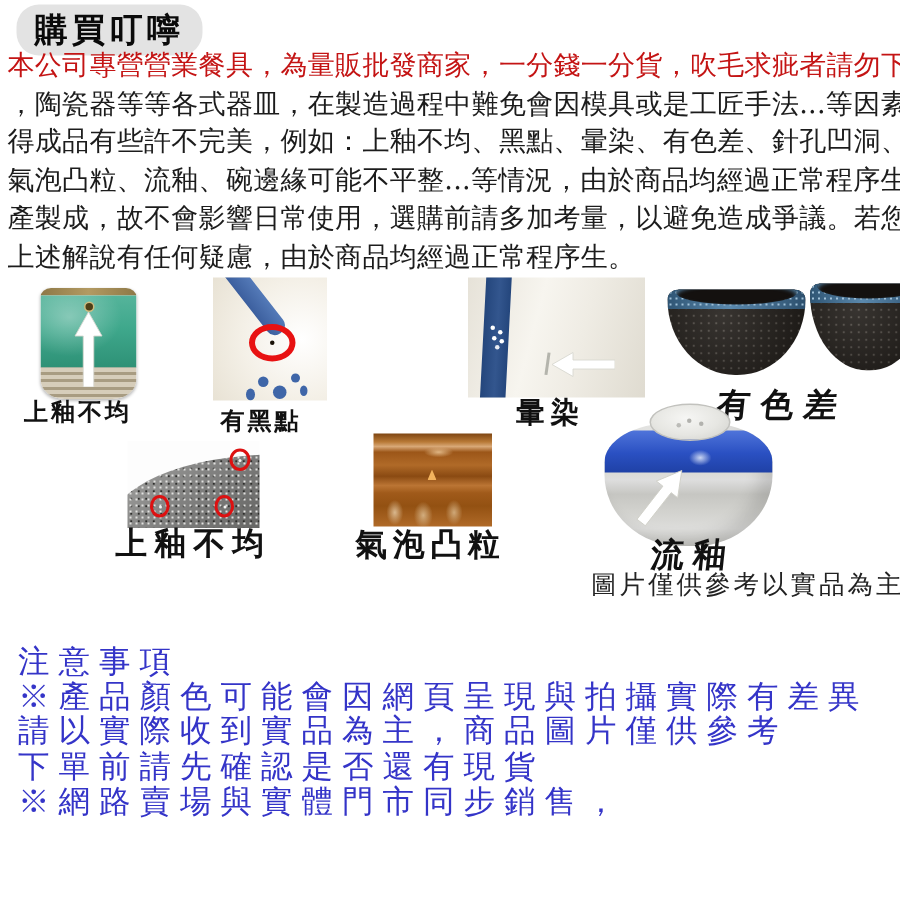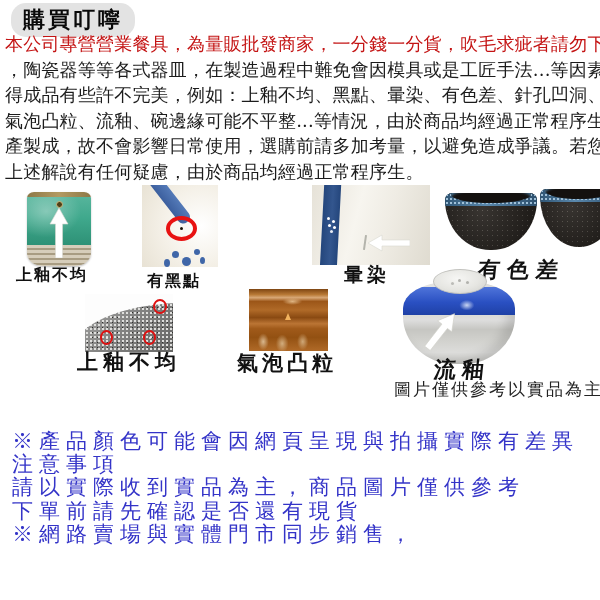--- a/index.html
+++ b/index.html
@@ -208,20 +208,20 @@
       <g transform="rotate(38 23 24)">
         <path d="M23 2 L32 18 L26.5 18 L26.5 46 L19.5 46 L19.5 18 L14 18 Z" fill="#ffffff" stroke="#d0d0c8" stroke-width="0.6"></path>
       </g>
     </svg>
   </div>
   <div class="fig-label" style="left:434px;top:355px;font-size:22px;letter-spacing:6px;transform:skewX(-6deg)">流釉</div>
 
   <div class="caption">圖片僅供參考以實品為主</div>
 
   <div class="notes">
+    <div class="nline">注意事項</div>
     <div class="nline">※產品顏色可能會因網頁呈現與拍攝實際有差異</div>
-    <div class="nline">注意事項</div>
     <div class="nline">請以實際收到實品為主，商品圖片僅供參考</div>
     <div class="nline">下單前請先確認是否還有現貨</div>
     <div class="nline">※網路賣場與實體門市同步銷售，</div>
   </div>
 
 </div>
 
 </body></html>

